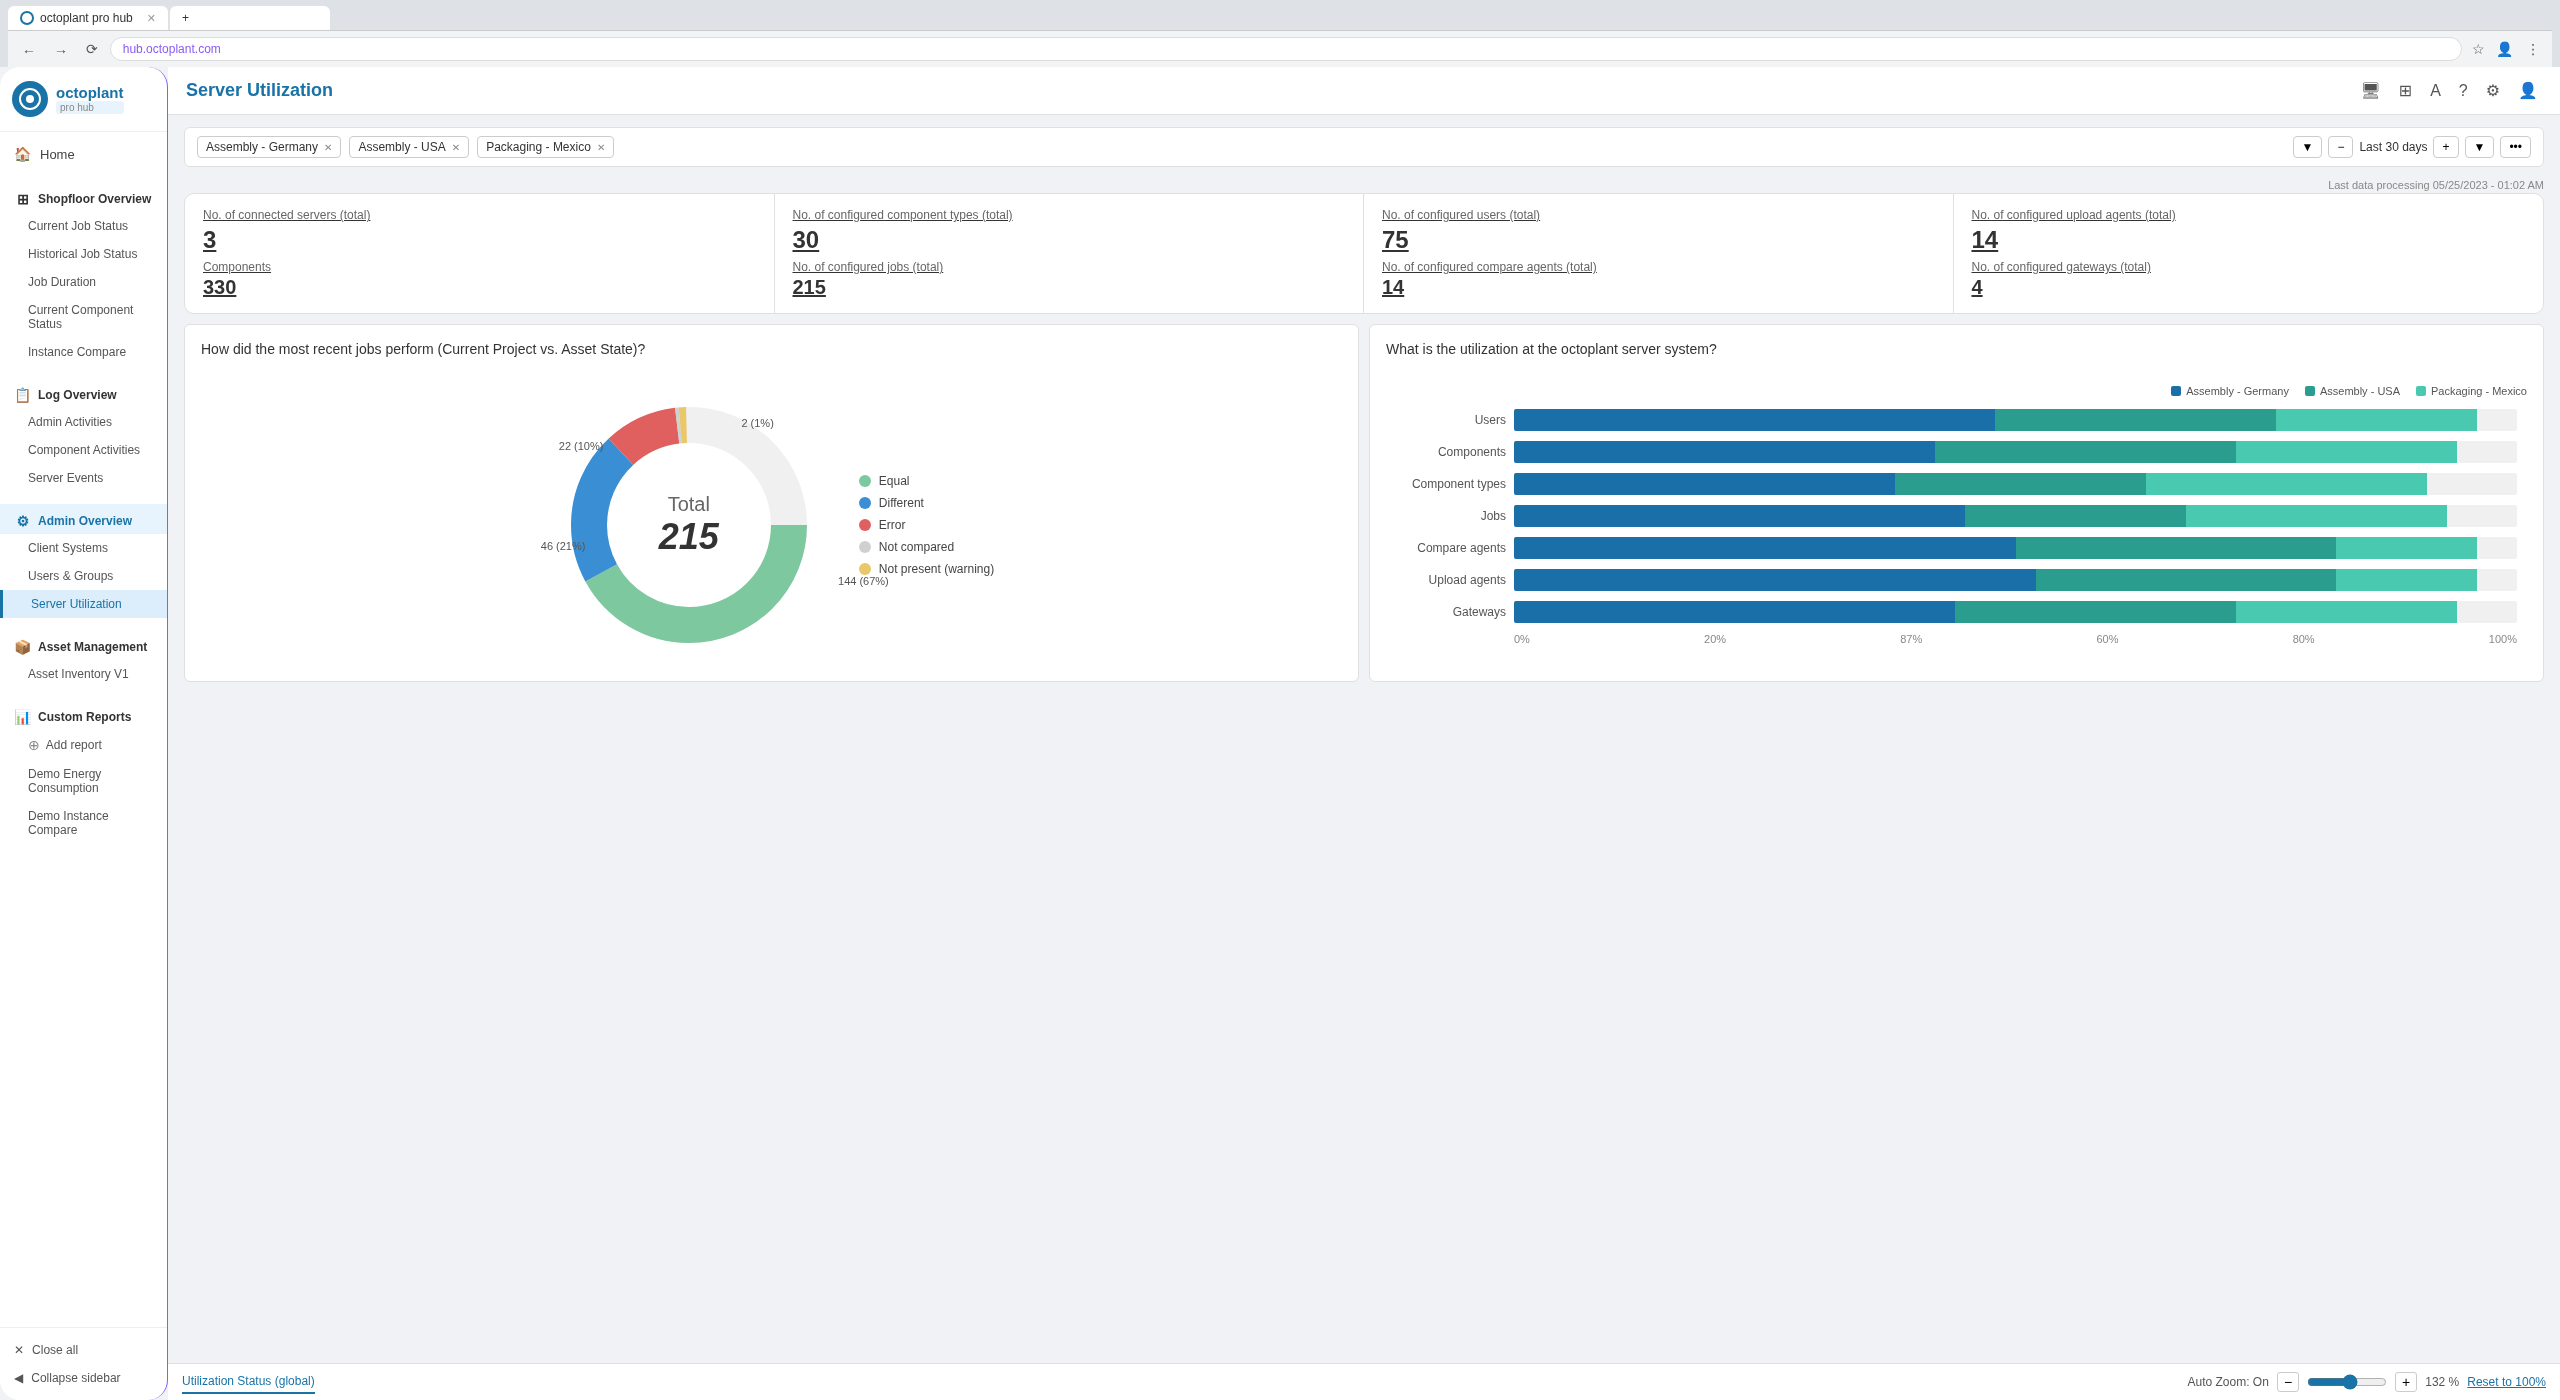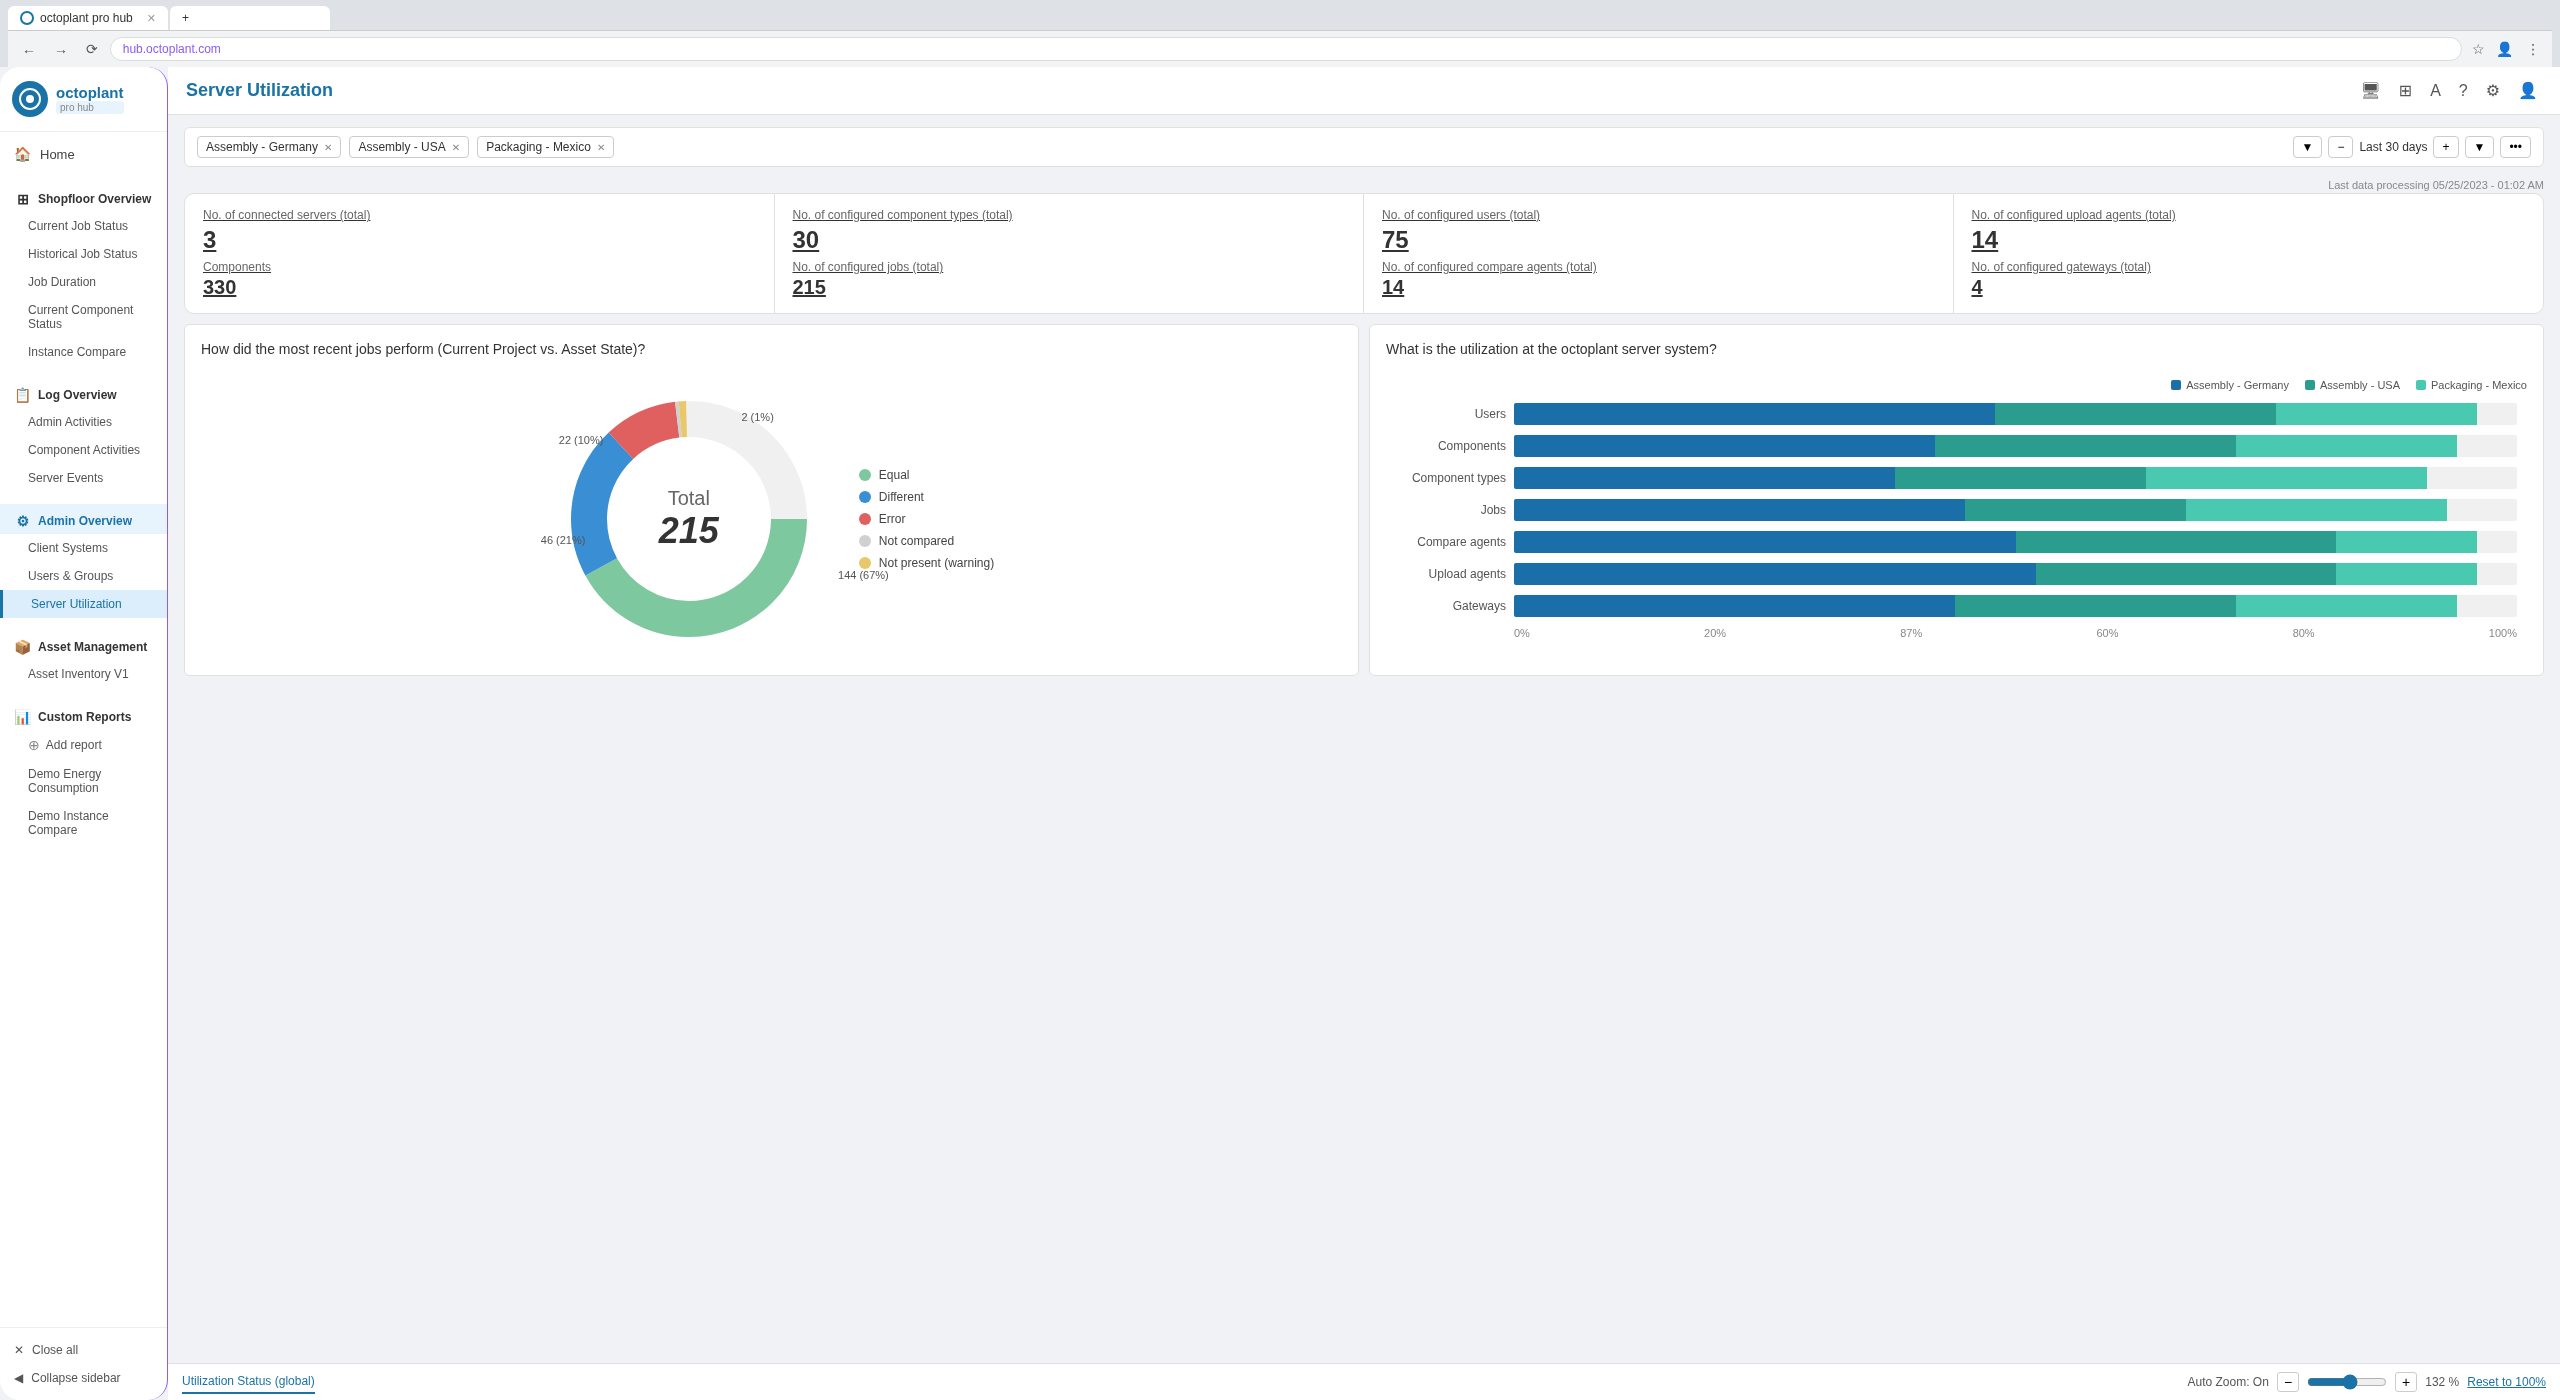--- a/index.html
+++ b/index.html
@@ -62,21 +62,21 @@
     .stat-card { padding: 14px 18px; border-right: 1px solid #e0e0e0; }
     .stat-card:last-child { border-right: none; }
     .stat-label { font-size: 12px; color: #666; margin-bottom: 4px; }
     .stat-value { font-size: 24px; font-weight: bold; color: #333; margin-bottom: 6px; }
     .stat-sub-label { font-size: 12px; color: #666; margin-bottom: 2px; }
     .stat-sub-value { font-size: 20px; font-weight: bold; color: #333; }
 
     
     .charts-row { display: grid; grid-template-columns: 1fr 1fr; gap: 10px; }
     .chart-card { background: #fff; border: 1px solid #e0e0e0; border-radius: 6px; padding: 16px; }
-    .chart-title { font-size: 14px; font-weight: 500; margin-bottom: 22px; color: #333; }
+    .chart-title { font-size: 14px; font-weight: 500; margin-bottom: 28px; color: #333; }
 
     
     .donut-container { display: flex; align-items: center; justify-content: center; gap: 30px; }
     .donut-wrapper { position: relative; width: 280px; height: 280px; flex-shrink: 0; }
     .donut-center { position: absolute; top: 50%; left: 50%; transform: translate(-50%, -50%); text-align: center; }
     .donut-total-label { font-size: 20px; color: #666; }
     .donut-total-value { font-size: 36px; font-weight: bold; font-style: italic; color: #333; }
     .donut-legend { display: flex; flex-direction: column; gap: 8px; }
     .legend-item { display: flex; align-items: center; gap: 8px; font-size: 12px; color: #444; }
     .legend-dot { width: 12px; height: 12px; border-radius: 50%; flex-shrink: 0; }

